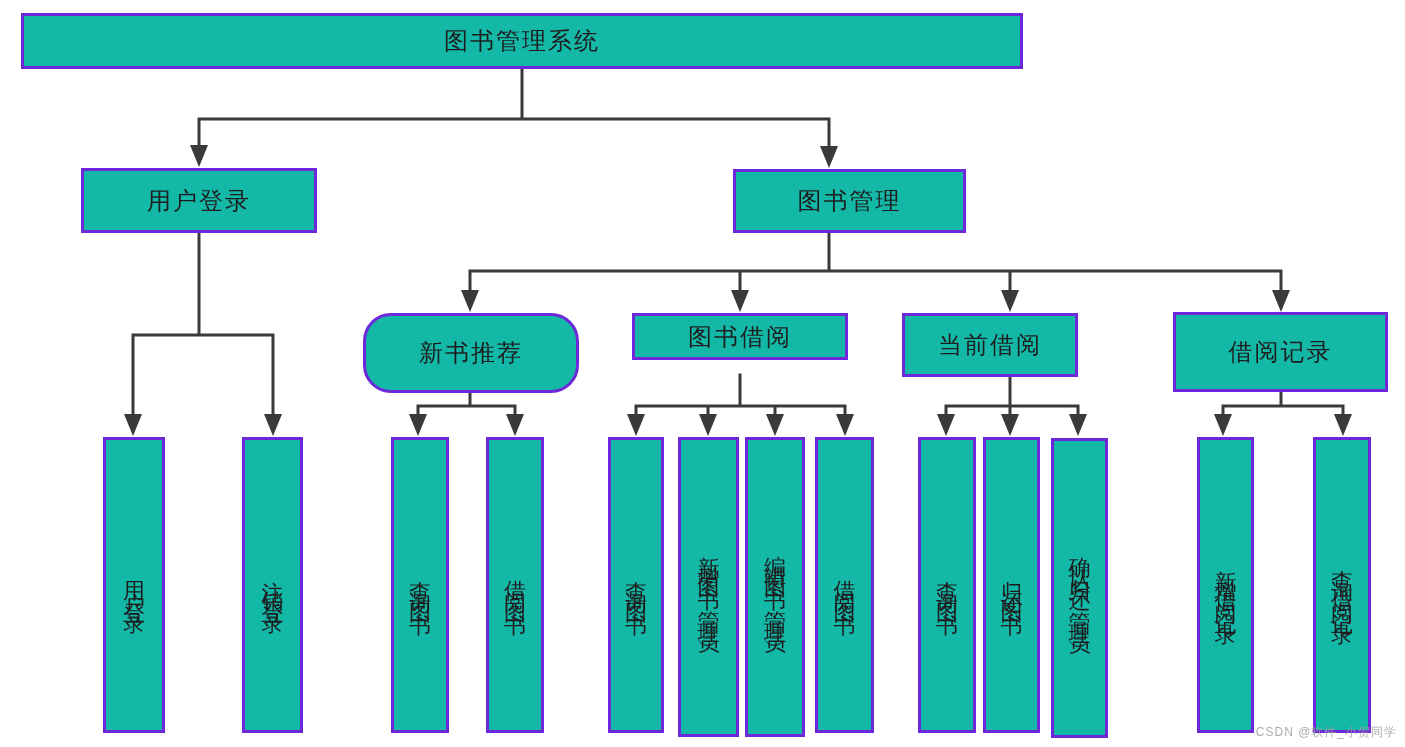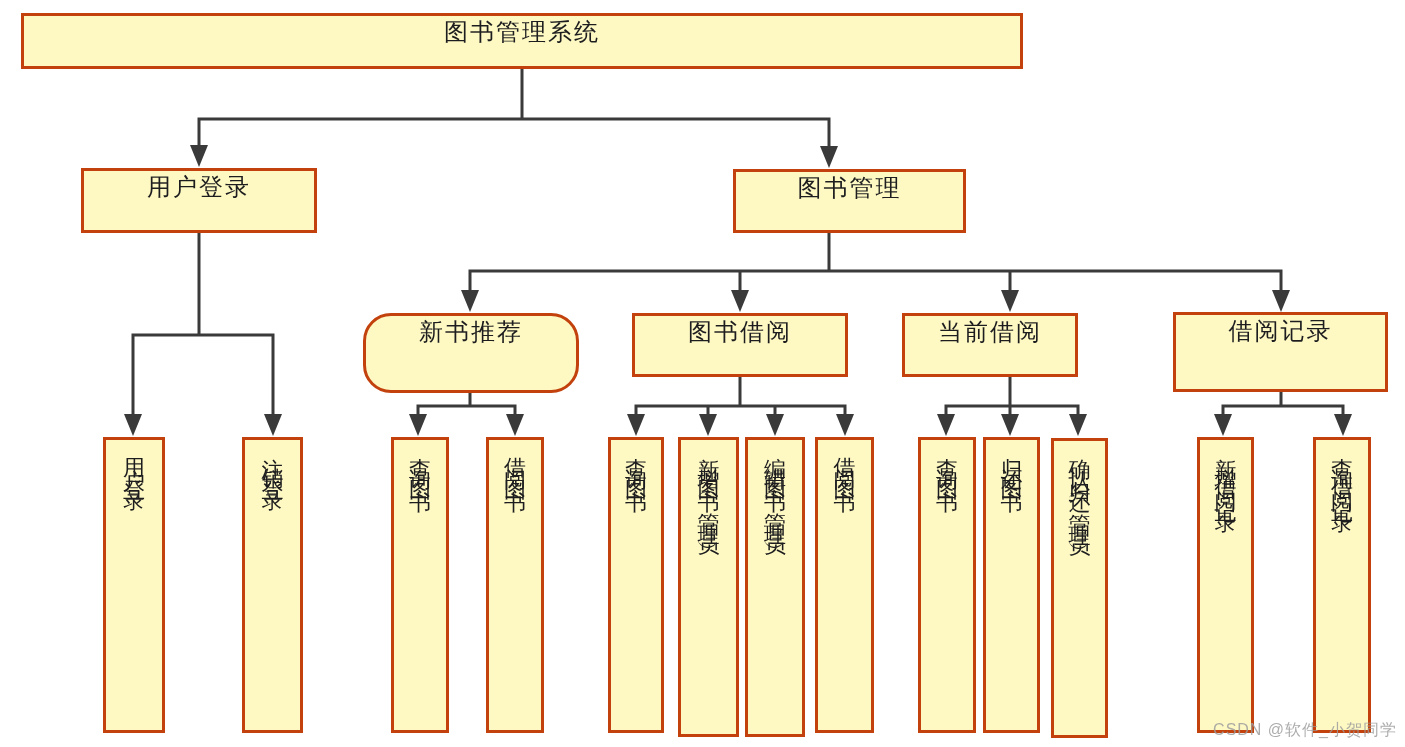--- a/index.html
+++ b/index.html
@@ -17,44 +17,44 @@
   }
   #connector-layer {
     position: absolute;
     left: 0; top: 0;
     width: 1405px;
     height: 747px;
   }
   .node {
     position: absolute;
     box-sizing: border-box;
-    border: 3px solid #c2410c;
-    background: #fef9c3;
+    border: 3px solid #6d28d9;
+    background: #14b8a6;
     display: flex;
-    align-items: flex-start;
+    align-items: center;
     justify-content: center;
     color: #1d1d1f;
   }
   .node.h span {
     font-size: 24px;
     letter-spacing: 2px;
     white-space: nowrap;
   }
   .node.v span {
     writing-mode: vertical-rl;
     font-size: 22px;
     letter-spacing: 11px;
     line-height: 1;
     white-space: nowrap;
   }
   #watermark {
     position: absolute;
     right: 8px;
     bottom: 6px;
-    font-size: 16px;
+    font-size: 12px;
     letter-spacing: 1px;
     color: rgba(158, 158, 158, 0.85);
     white-space: nowrap;
     z-index: 5;
   }
 </style>
 </head>
 <body>
 
 <div id="canvas">
@@ -106,21 +106,21 @@
   <div class="node h" style="left:81px; top:168px; width:236px; height:65px;">
     <span>用户登录</span>
   </div>
   <div class="node h" style="left:712px; top:169px; width:233px; height:64px;margin-left:21px;">
     <span>图书管理</span>
   </div>
 
   <div class="node h" style="left:363px; top:313px; width:216px; height:80px;border-radius:28px;">
     <span>新书推荐</span>
   </div>
-  <div class="node h" style="left:632px; top:313px; width:216px; height:64px;">
+  <div class="node h" style="left:632px; top:313px; width:216px; height:47px;">
     <span>图书借阅</span>
   </div>
   <div class="node h" style="left:902px; top:313px; width:176px; height:64px;">
     <span>当前借阅</span>
   </div>
   <div class="node h" style="left:1173px; top:312px; width:215px; height:80px;">
     <span>借阅记录</span>
   </div>
 
   <div class="node v" style="left:103px; top:437px; width:62px; height:296px;">

